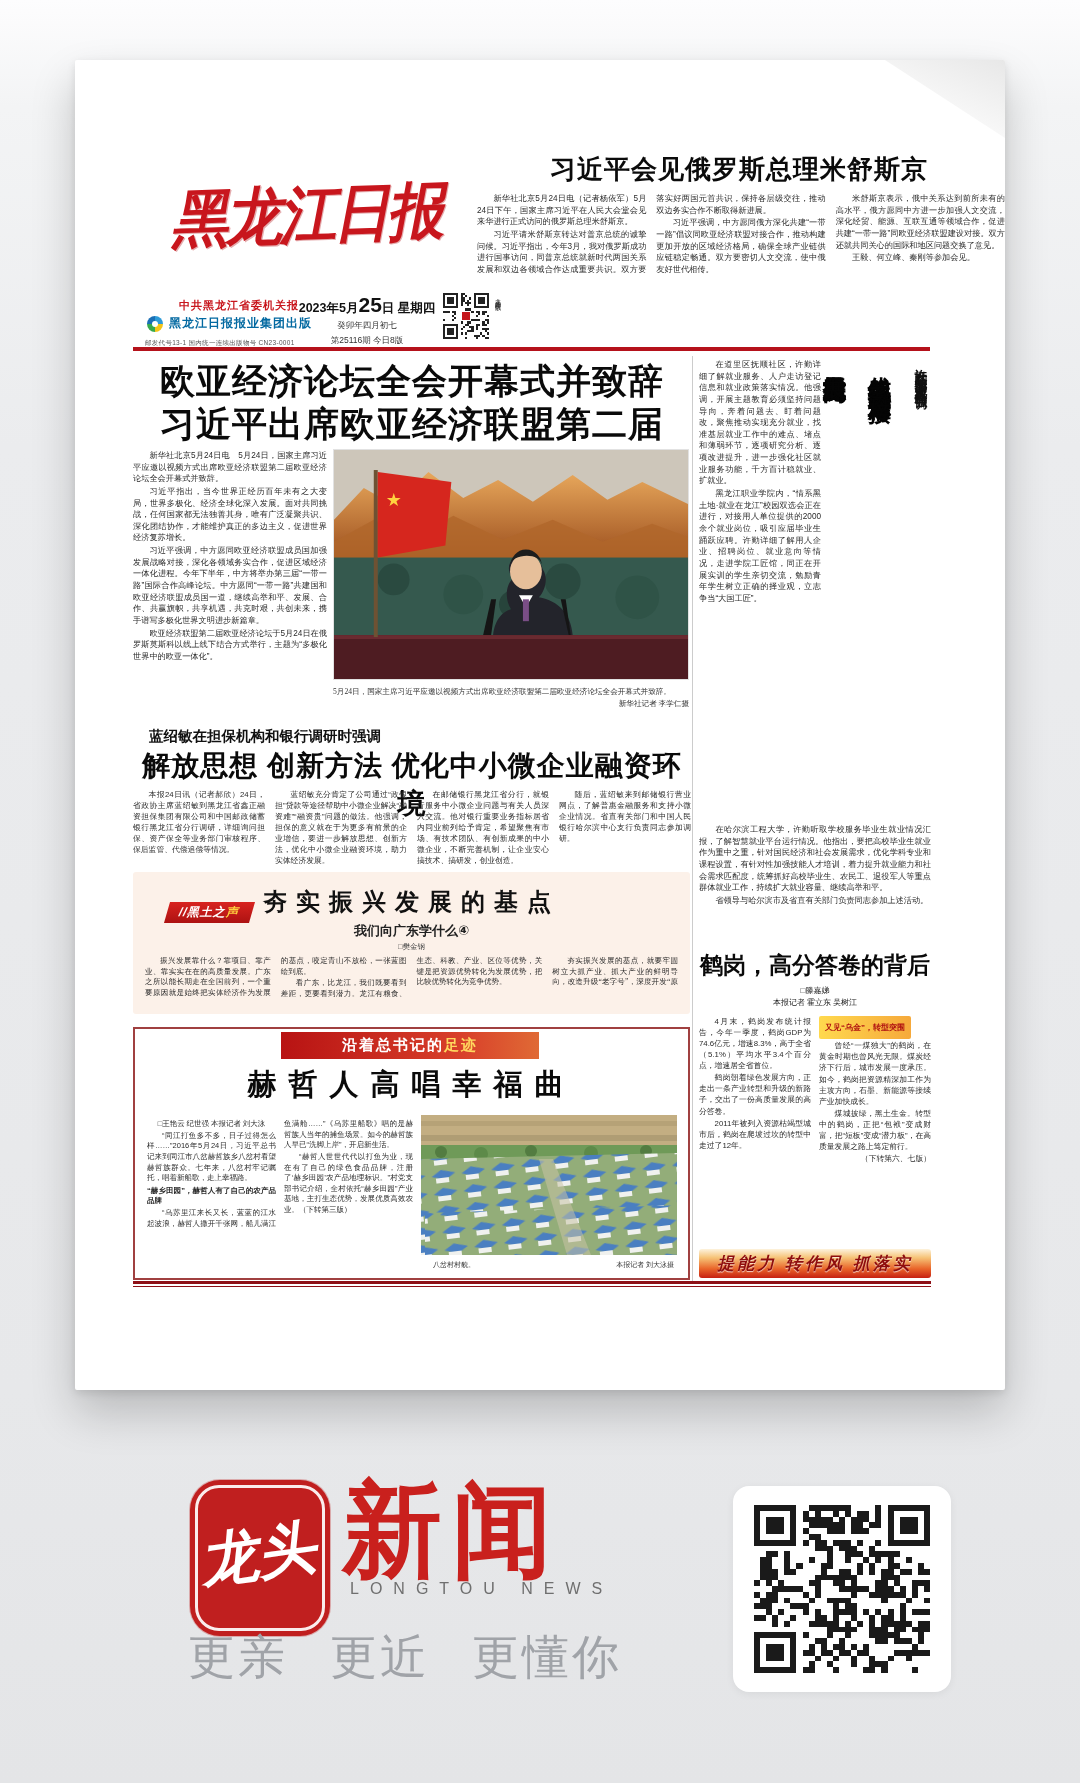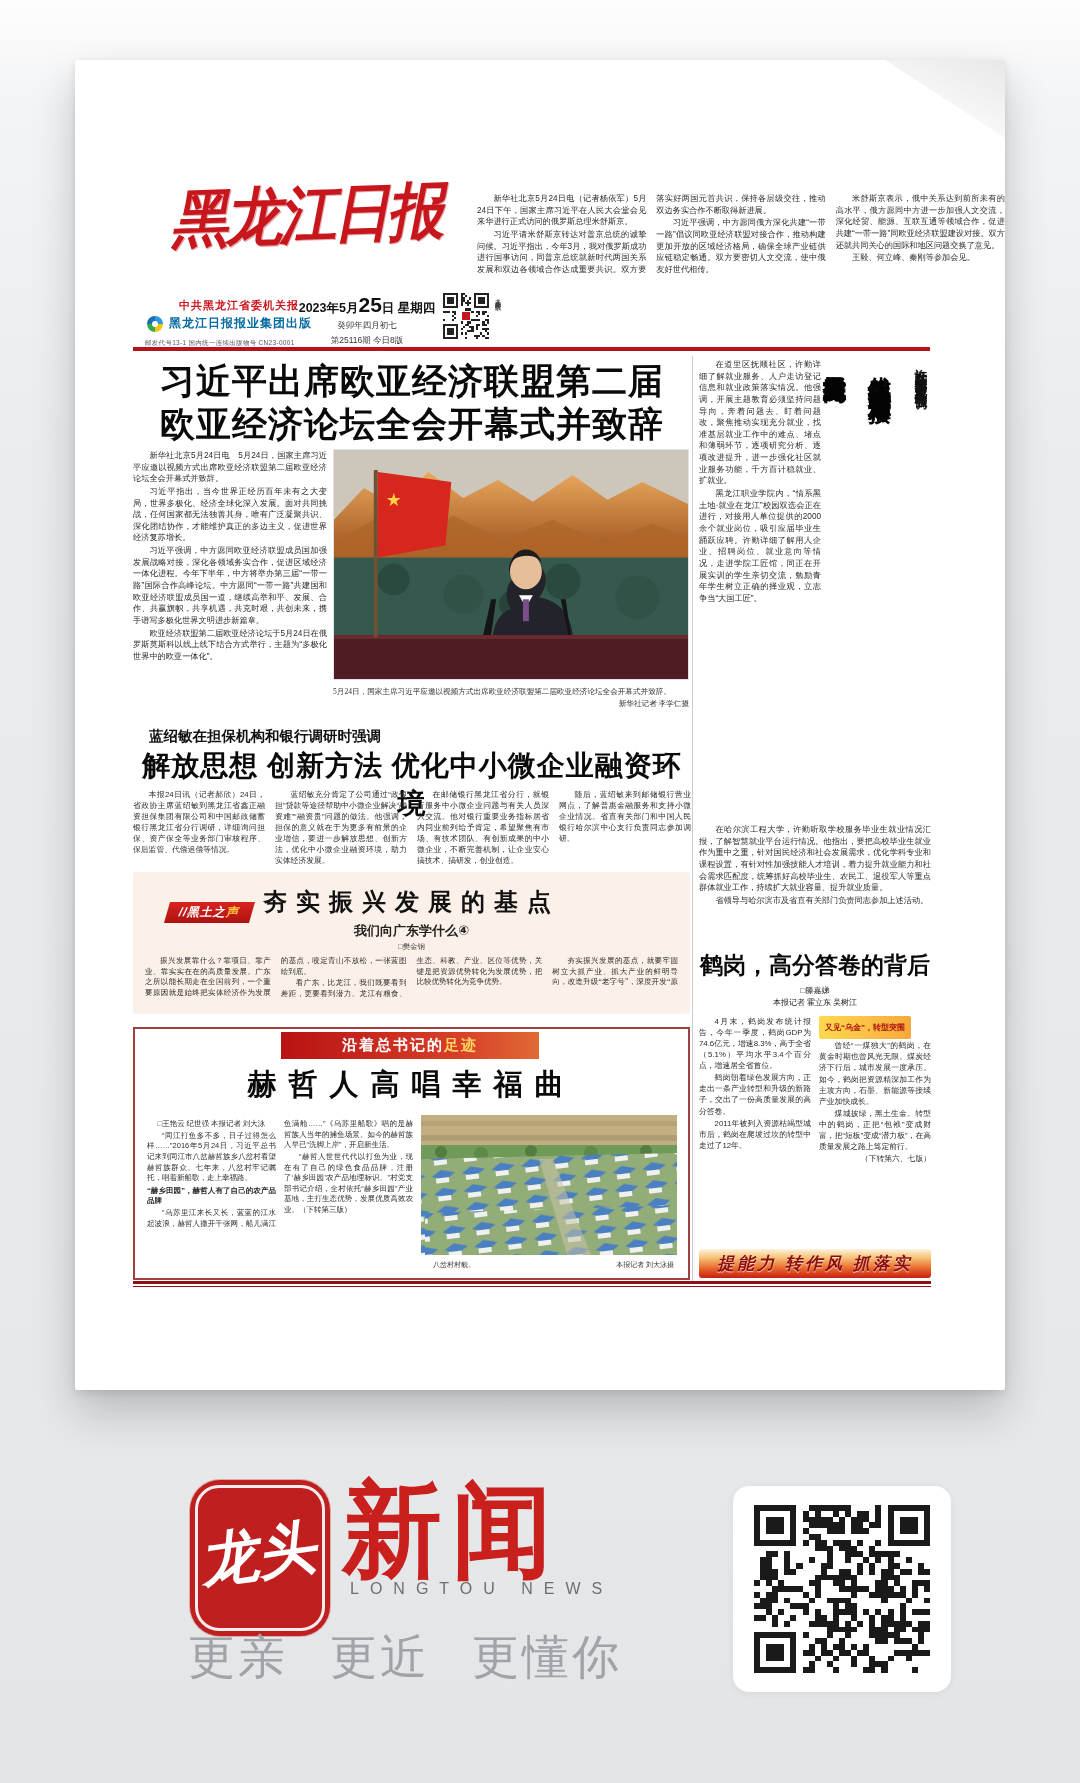--- a/index.html
+++ b/index.html
@@ -254,33 +254,34 @@
         <rect x="15" y="1" width="5" height="5" fill="#fff"></rect>
         <rect x="16" y="2" width="3" height="3" fill="#222222"></rect>
         <rect x="0" y="14" width="7" height="7" fill="#222222"></rect>
         <rect x="1" y="15" width="5" height="5" fill="#fff"></rect>
         <rect x="2" y="16" width="3" height="3" fill="#222222"></rect>
       </svg>
     <div class="qr-center"></div>
   </div>
   <div class="abs mast-qr-caption">龙头新闻手机版</div>
 
+  <div class="abs tr-headline">习近平会见俄罗斯总理米舒斯京</div>
   <div class="abs tr-body body-text cols3">
     <p>新华社北京5月24日电（记者杨依军）5月24日下午，国家主席习近平在人民大会堂会见来华进行正式访问的俄罗斯总理米舒斯京。</p>
     <p>习近平请米舒斯京转达对普京总统的诚挚问候。习近平指出，今年3月，我对俄罗斯成功进行国事访问，同普京总统就新时代两国关系发展和双边各领域合作达成重要共识。双方要落实好两国元首共识，保持各层级交往，推动双边务实合作不断取得新进展。</p>
     <p>习近平强调，中方愿同俄方深化共建“一带一路”倡议同欧亚经济联盟对接合作，推动构建更加开放的区域经济格局，确保全球产业链供应链稳定畅通。双方要密切人文交流，使中俄友好世代相传。</p>
     <p>米舒斯京表示，俄中关系达到前所未有的高水平，俄方愿同中方进一步加强人文交流，深化经贸、能源、互联互通等领域合作，促进共建“一带一路”同欧亚经济联盟建设对接。双方还就共同关心的国际和地区问题交换了意见。</p>
     <p>王毅、何立峰、秦刚等参加会见。</p>
   </div>
 
   <div class="abs red-rule"></div>
 
   <div class="abs lead-headline">
+    <div>欧亚经济论坛全会开幕式并致辞</div>
     <div>习近平出席欧亚经济联盟第二届</div>
-    <div>欧亚经济论坛全会开幕式并致辞</div>
   </div>
   <div class="abs lead-col body-text">
     <p>新华社北京5月24日电　5月24日，国家主席习近平应邀以视频方式出席欧亚经济联盟第二届欧亚经济论坛全会开幕式并致辞。</p>
     <p>习近平指出，当今世界正经历百年未有之大变局，世界多极化、经济全球化深入发展。面对共同挑战，任何国家都无法独善其身，唯有广泛凝聚共识、深化团结协作，才能维护真正的多边主义，促进世界经济复苏增长。</p>
     <p>习近平强调，中方愿同欧亚经济联盟成员国加强发展战略对接，深化各领域务实合作，促进区域经济一体化进程。今年下半年，中方将举办第三届“一带一路”国际合作高峰论坛。中方愿同“一带一路”共建国和欧亚经济联盟成员国一道，继续高举和平、发展、合作、共赢旗帜，共享机遇，共克时艰，共创未来，携手谱写多极化世界文明进步新篇章。</p>
     <p>欧亚经济联盟第二届欧亚经济论坛于5月24日在俄罗斯莫斯科以线上线下结合方式举行，主题为“多极化世界中的欧亚一体化”。</p>
   </div>
 
   <div class="abs photo-xi">
     <svg viewBox="0 0 358 232" width="356" height="231">
@@ -322,21 +323,21 @@
   <div class="abs xq-upper body-text">
     <p>在道里区抚顺社区，许勤详细了解就业服务、人户走访登记信息和就业政策落实情况。他强调，开展主题教育必须坚持问题导向，奔着问题去、盯着问题改，聚焦推动实现充分就业，找准基层就业工作中的难点、堵点和薄弱环节，逐项研究分析、逐项改进提升，进一步强化社区就业服务功能，千方百计稳就业、扩就业。</p>
     <p>黑龙江职业学院内，“情系黑土地·就业在龙江”校园双选会正在进行，对接用人单位提供的2000余个就业岗位，吸引应届毕业生踊跃应聘。许勤详细了解用人企业、招聘岗位、就业意向等情况，走进学院工匠馆，同正在开展实训的学生亲切交流，勉励青年学生树立正确的择业观，立志争当“大国工匠”。</p>
   </div>
   <div class="abs xq-heads">
     <div class="xq-kicker">许勤在哈尔滨调研就业工作时强调</div>
     <div class="xq-h1">优化组织服务体系 加强供需精准对接</div>
     <div class="xq-h2">以高质量充分就业支撑高质量振兴发展</div>
   </div>
   <div class="abs xq-lower body-text">
-    <p>在哈尔滨工程大学，许勤听取学校服务毕业生就业情况汇报，了解智慧就业平台运行情况。他指出，要把高校毕业生就业作为重中之重，针对国民经济和社会发展需求，优化学科专业和课程设置，有针对性加强技能人才培训，着力提升就业能力和社会需求匹配度，统筹抓好高校毕业生、农民工、退役军人等重点群体就业工作，持续扩大就业容量、提升就业质量。</p>
+    <p>在哈尔滨工程大学，许勤听取学校服务毕业生就业情况汇报，了解智慧就业平台运行情况。他指出，要把高校毕业生就业作为重中之重，针对国民经济和社会发展需求，优化学科专业和课程设置，有针对性加强技能人才培训，着力提升就业能力和社会需求匹配度，统筹抓好高校毕业生、农民工、退役军人等重点群体就业工作，持续扩大就业容量、继续高举和平。</p>
     <p>省领导与哈尔滨市及省直有关部门负责同志参加上述活动。</p>
   </div>
 
   <div class="abs lan-kicker">
     <span class="uname">蓝绍敏</span><span>在担保机构和银行调研时强调</span>
   </div>
   <div class="abs lan-headline">解放思想 创新方法 优化中小微企业融资环境</div>
   <div class="abs lan-body body-text cols4">
     <p>本报24日讯（记者郝欣）24日，省政协主席蓝绍敏到黑龙江省鑫正融资担保集团有限公司和中国邮政储蓄银行黑龙江省分行调研，详细询问担保、资产保全等业务部门审核程序、保后监管、代偿追偿等情况。</p>
     <p>蓝绍敏充分肯定了公司通过“政银担”贷款等途径帮助中小微企业解决“融资难”“融资贵”问题的做法。他强调，担保的意义就在于为更多有前景的企业增信，要进一步解放思想、创新方法，优化中小微企业融资环境，助力实体经济发展。</p>

